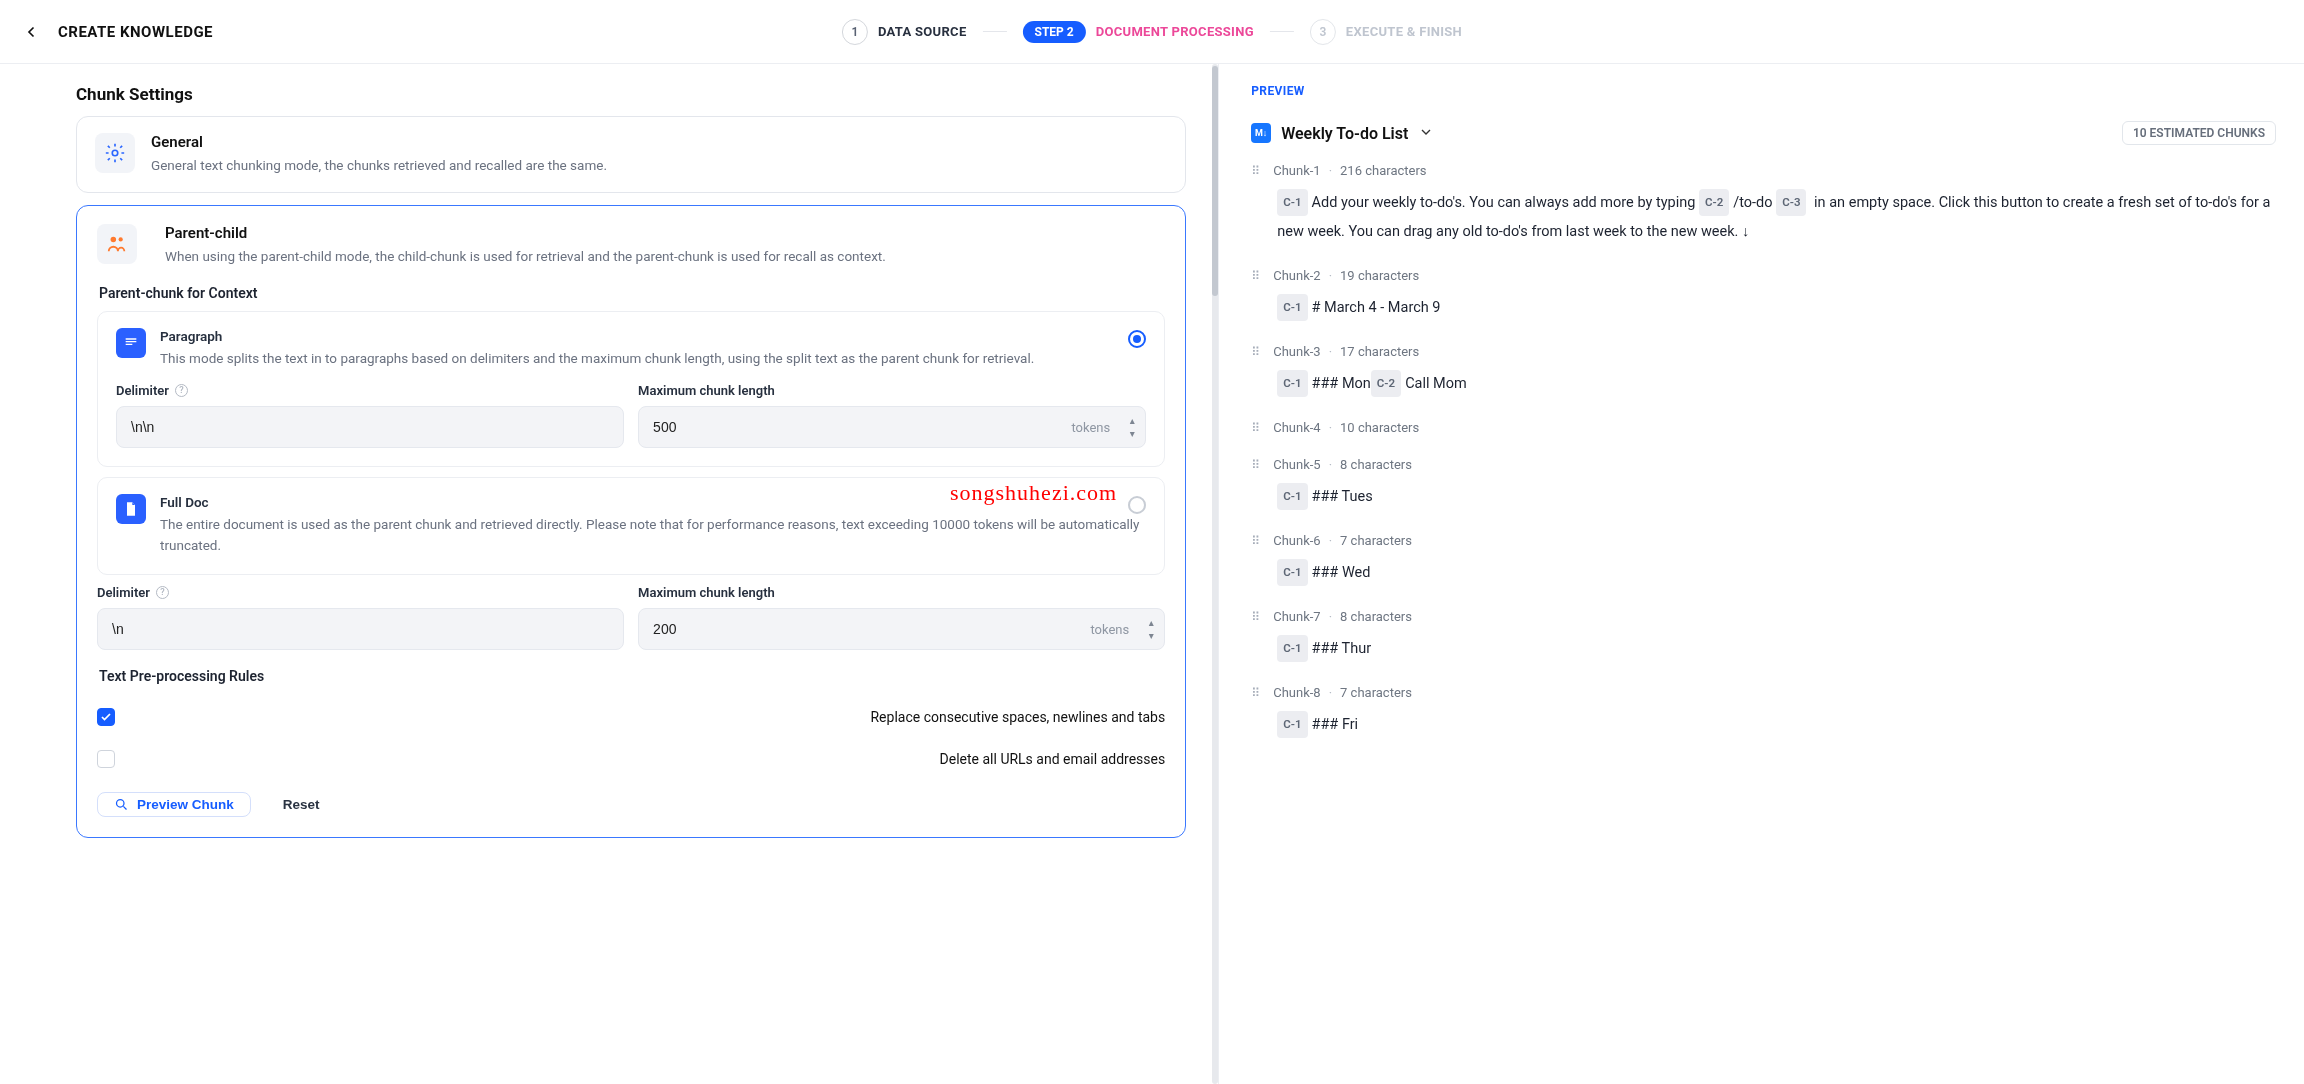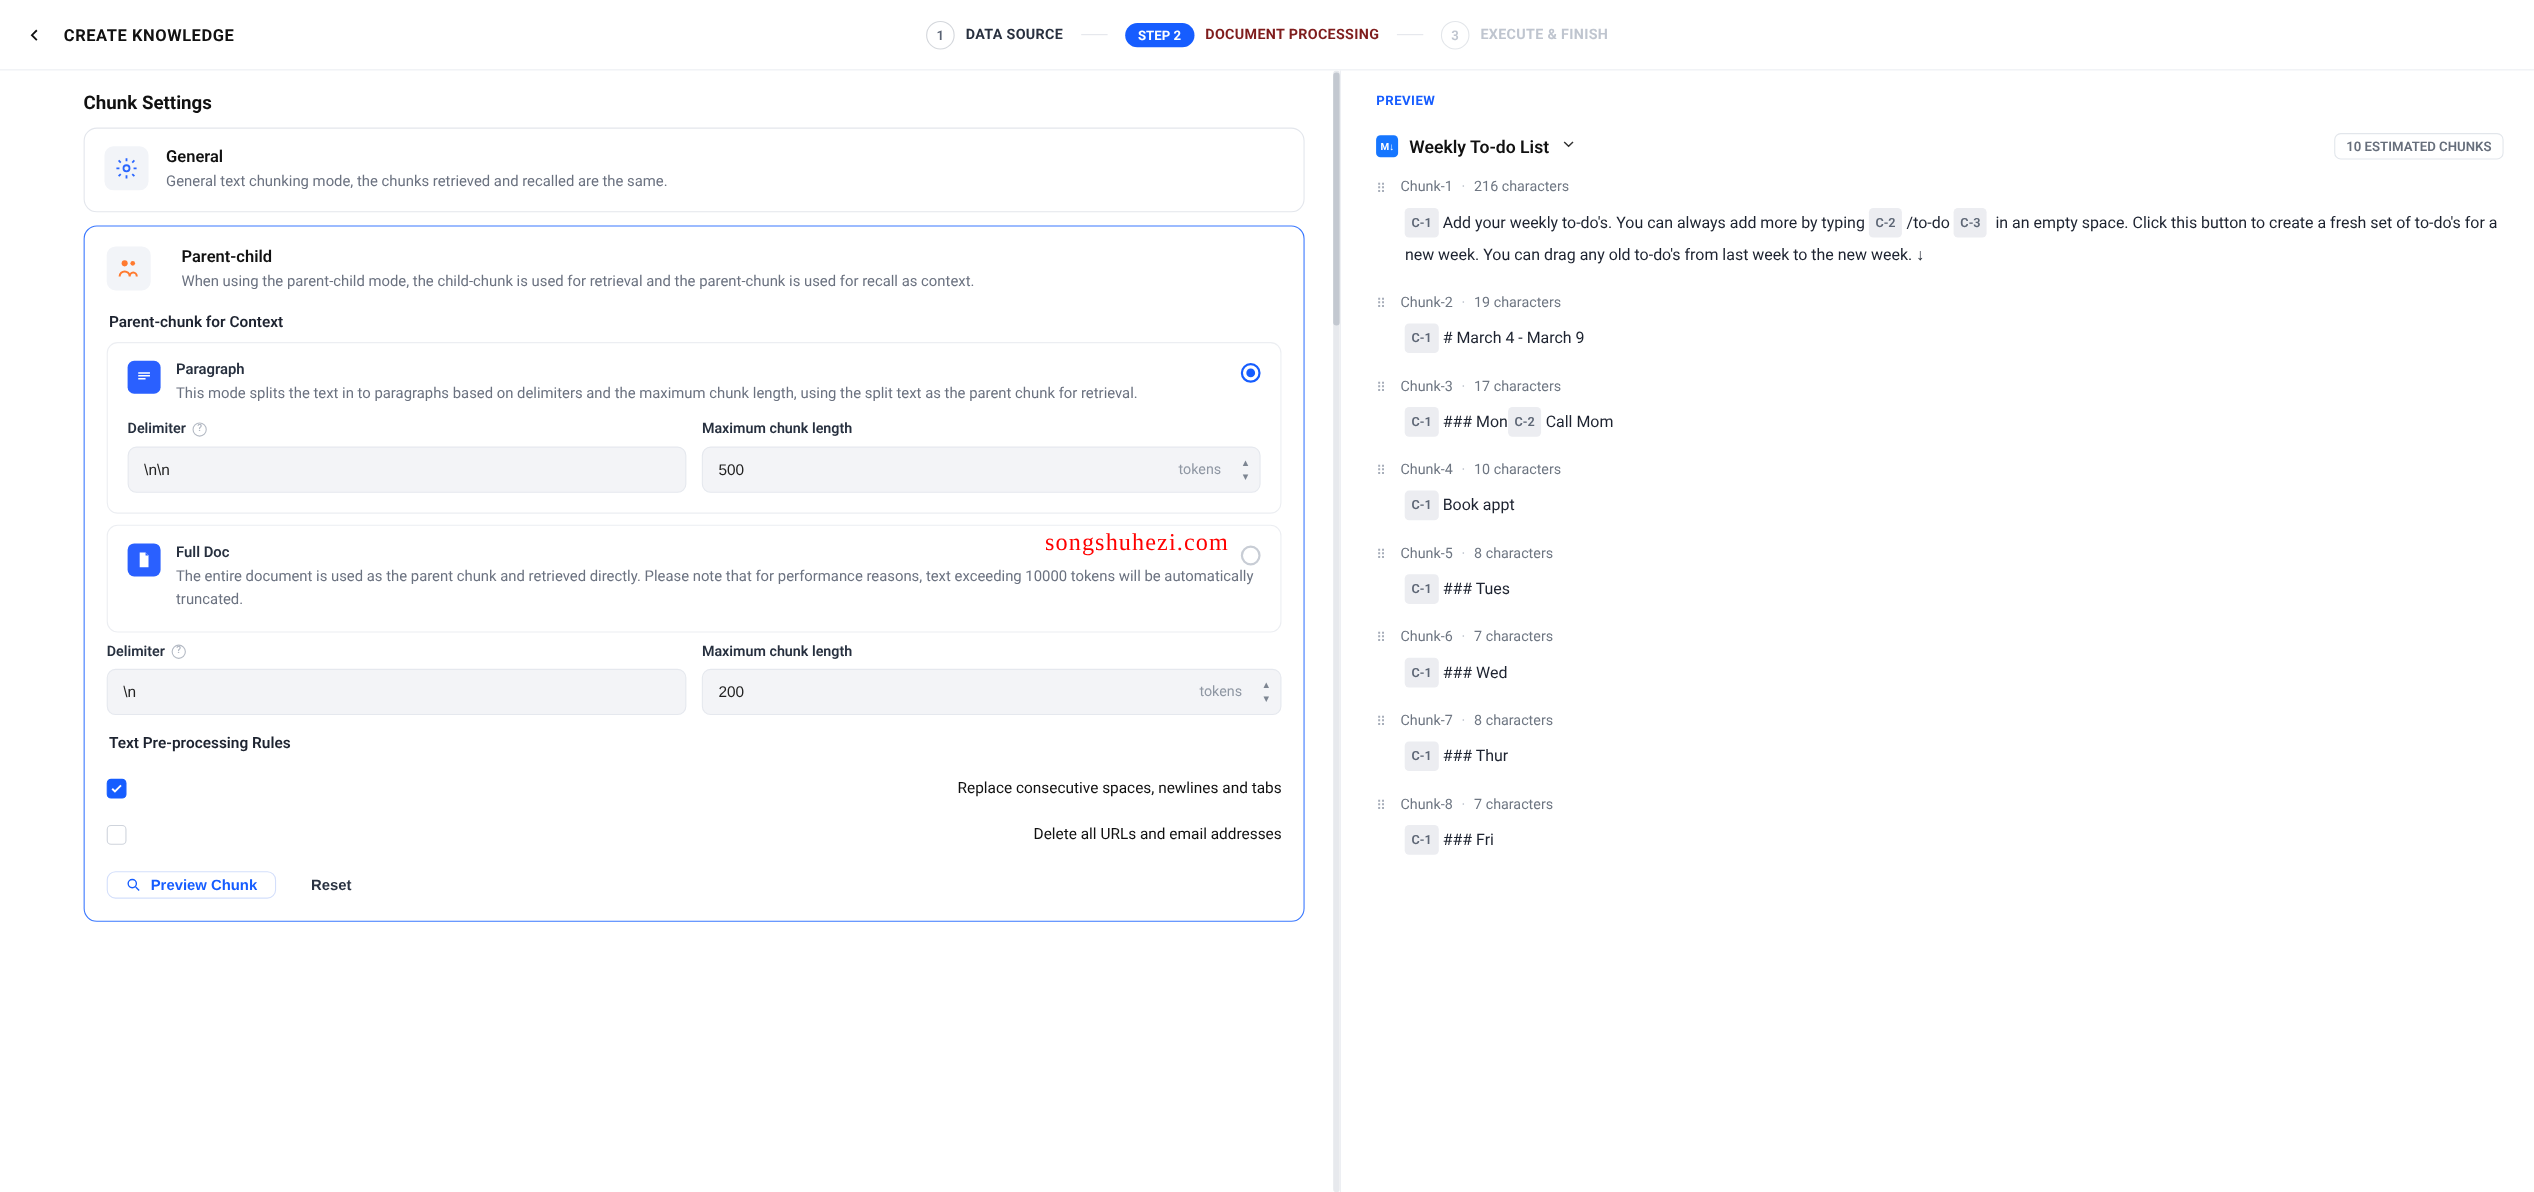--- a/index.html
+++ b/index.html
@@ -4,21 +4,21 @@
 <style>
 * { margin:0; padding:0; box-sizing:border-box; }
 body { font-family:-apple-system,BlinkMacSystemFont,"Segoe UI",Roboto,sans-serif; font-size:14px; color:#111; background:#fff; }
 .header { display:flex; align-items:center; height:64px; padding:0 20px; border-bottom:1px solid #eceef2; position:relative; }
 .back { width:24px; height:24px; display:flex; align-items:center; justify-content:center; cursor:pointer; margin-right:14px; }
 .page-title { font-weight:700; font-size:15px; letter-spacing:.5px; }
 .stepper { position:absolute; left:50%; transform:translateX(-50%); display:flex; align-items:center; gap:16px; }
 .step { display:flex; align-items:center; gap:10px; }
 .step-num { width:26px; height:26px; border-radius:50%; border:1.5px solid #d4d7dc; display:flex; align-items:center; justify-content:center; font-size:12px; font-weight:600; color:#596273; }
 .step-lbl { font-size:13px; font-weight:700; color:#596273; letter-spacing:.3px; }
-.step.active .step-lbl { color:#7f1d1d; }
+.step.active .step-lbl { color:#ec4899; }
 .pill { background:#165dff; color:#fff; padding:4px 12px; border-radius:9999px; font-size:12px; font-weight:700; }
 .sep { width:24px; height:0; border-top:1.5px solid #e4e6eb; }
 .step.done .step-lbl { color:#28303f; }
 .step.disabled .step-lbl{ color:#bfc5cf;}
 .step.disabled .step-num{ color:#bfc5cf; border-color:#e3e6ea;}
 .main { display:flex; height:calc(100vh - 64px);padding-left:44px; }
 .left { width:52%; padding:20px 32px; overflow:auto; border-right:1px solid #eceef2; position:relative; }
 .right { flex:1; padding:20px 28px 0 32px; overflow:auto; }
 .h { font-weight:700; font-size:17px; margin-bottom:12px; }
 .card { border:1.5px solid #e3e6ec; border-radius:12px; padding:16px 18px; display:flex; gap:16px; margin-bottom:12px; background:#fff; }
@@ -275,21 +275,20 @@
           </div>
           <div class="cbody"><span class="tag">C-1</span><span>### Mon</span><span class="tag">C-2</span><span>Call Mom</span></div>
         </div>
         <div class="chunk">
           <div class="meta">
             <span class="drag"></span>
             <span>Chunk-4</span>
             <span class="dot">·</span>
             <span>10 characters</span>
           </div>
-          <div class="cbody"><span class="tag">C-1</span><span>Book appt</span></div>
         </div>
         <div class="chunk">
           <div class="meta">
             <span class="drag"></span>
             <span>Chunk-5</span>
             <span class="dot">·</span>
             <span>8 characters</span>
           </div>
           <div class="cbody"><span class="tag">C-1</span><span>### Tues</span></div>
         </div>

